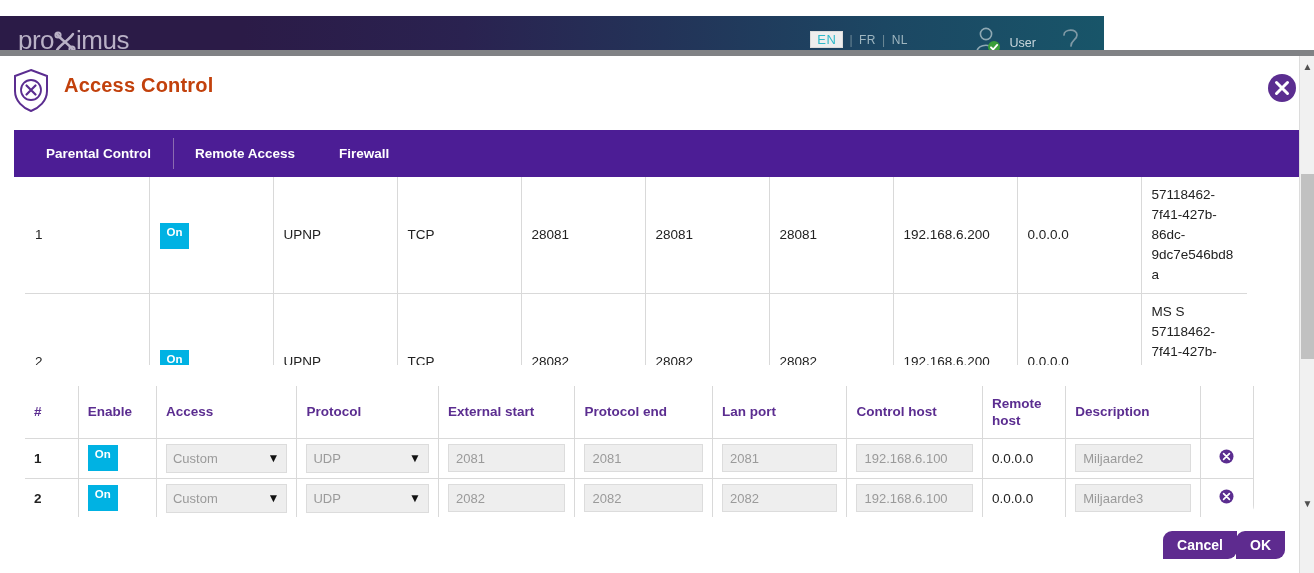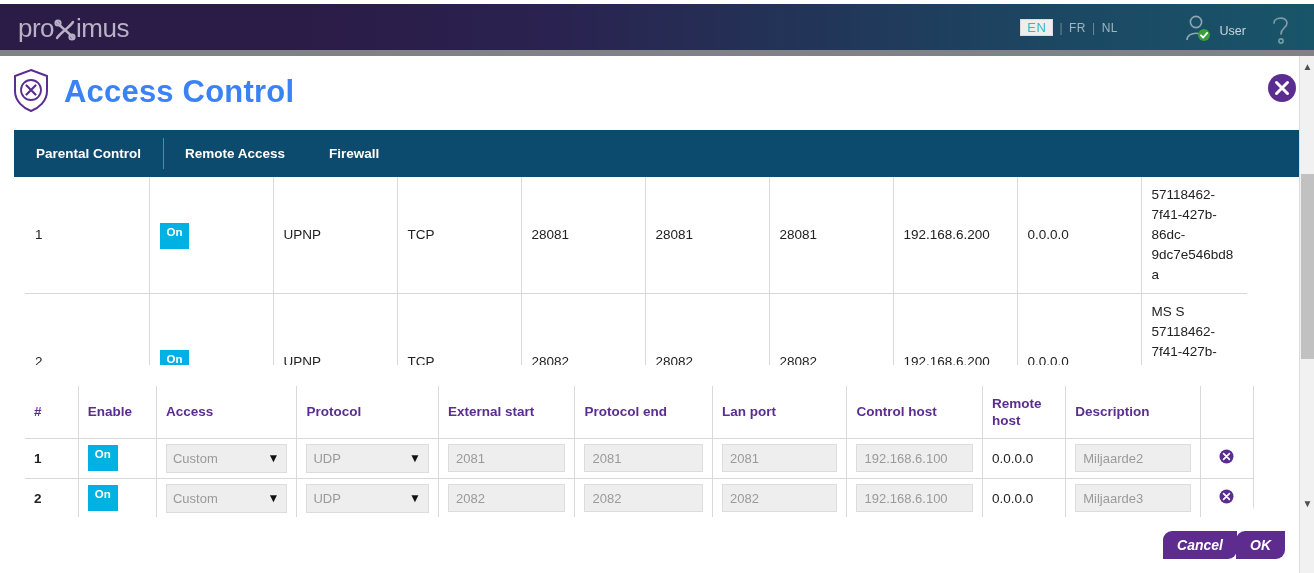--- a/index.html
+++ b/index.html
@@ -5,21 +5,21 @@
   * { box-sizing: border-box; margin: 0; padding: 0; }
   html, body {
     width: 1314px; height: 573px;
     background: #ffffff;
     font-family: "Liberation Sans", sans-serif;
     overflow: hidden;
   }
 
   
   .topbar {
-    position: absolute; left: 0; top: 4px; width: 1314px; height: 50px;
+    position: absolute; left: 0; top: 16px; width: 1104px; height: 50px;
     background: linear-gradient(90deg, #2b1b47 0%, #2b1b47 22%, #2a2250 42%, #233358 60%, #1c4763 80%, #185569 100%);
   }
   .logo {
     position: absolute; left: 18px; top: 9px;
     font-size: 26px; letter-spacing: -0.5px;
     color: #b9b1c6; font-weight: 400;
   }
   .langs {
     position: absolute; right: 196px; top: 16px;
     font-size: 12px; color: #9fb6c0; letter-spacing: .5px;
@@ -40,30 +40,30 @@
   }
 
   
   .titlerow {
     position: absolute; left: 0; top: 56px; width: 1314px; height: 74px;
     background: #ffffff;
   }
   .shieldicon { position: absolute; left: 11px; top: 11px; }
   .pagetitle {
     position: absolute; left: 64px; top: 18px;
-    font-size: 31px; font-weight: bold; color: #3b82f6; letter-spacing: .2px;
+    font-size: 20px; font-weight: bold; color: #c2410c; letter-spacing: .2px;
   }
   .closebtn { position: absolute; right: 17px; top: 17px; cursor: pointer; }
 
   
   .tabs {
     position: absolute; left: 14px; top: 130px;
     width: 1286px; height: 47px;
-    background: #0c4a6e;
-    display: flex; align-items: stretch;
+    background: #4c1d95;
+    display: flex; align-items: stretch; padding-left: 10px;
   }
   .tab {
     display: flex; align-items: center; justify-content: center;
     color: #ffffff; font-size: 13.5px; font-weight: bold;
     padding: 0 22px; cursor: pointer; position: relative;
     white-space: nowrap;
   }
   .tab.active { background: #00b2e3; }
   .tab.sep::before {
     content: ""; position: absolute; left: 0; top: 8px; bottom: 8px;
@@ -154,21 +154,20 @@
     background: #ffffff;
   }
   .btn {
     position: absolute; top: 10px; height: 28px;
     background: #5e2b8f; color: #ffffff;
     font-size: 14px; font-weight: bold;
     border: none; cursor: pointer;
     padding: 0 14px;
     border-top-left-radius: 9px; border-bottom-right-radius: 9px;
     font-family: "Liberation Sans", sans-serif;
-    font-style: italic;
   }
   #btn-cancel { right: 62px; }
   #btn-ok { right: 14px; }
 
   
   .pagescroll {
     position: absolute; right: 0; top: 56px; width: 15px; bottom: 0;
     background: #f1f1f1; border-left: 1px solid #dcdcdc;
   }
   .pagescroll .arrow {

